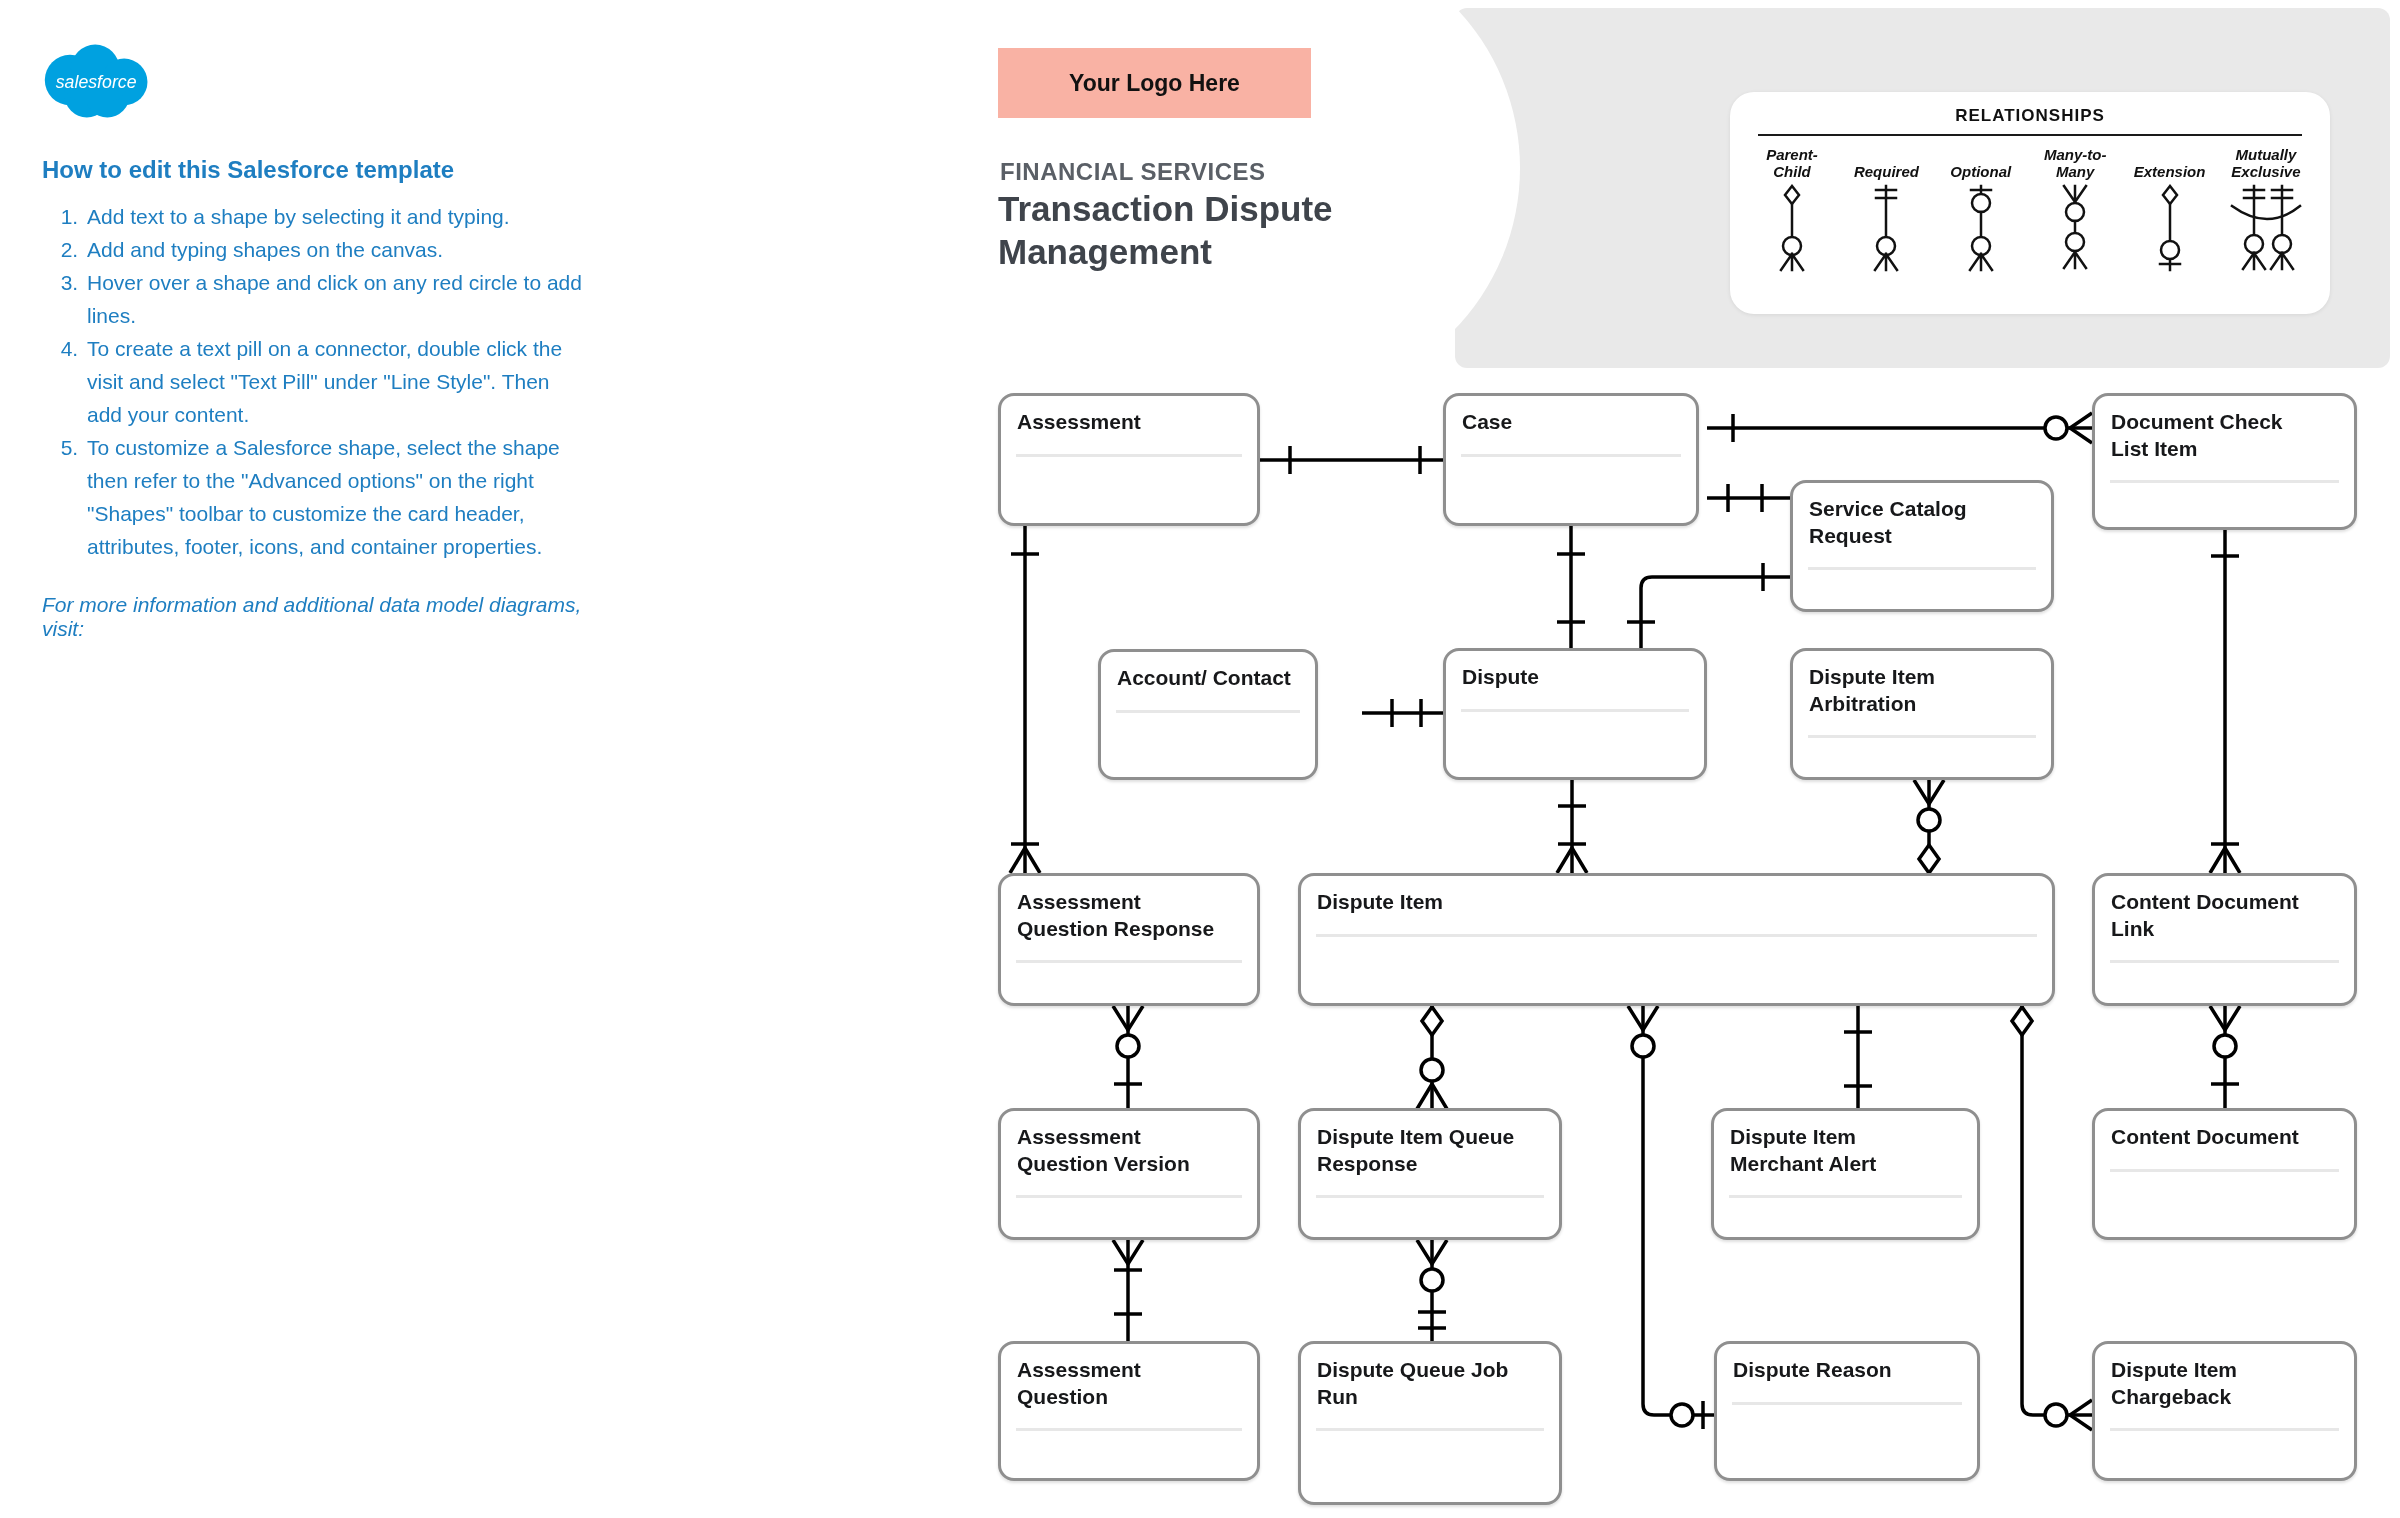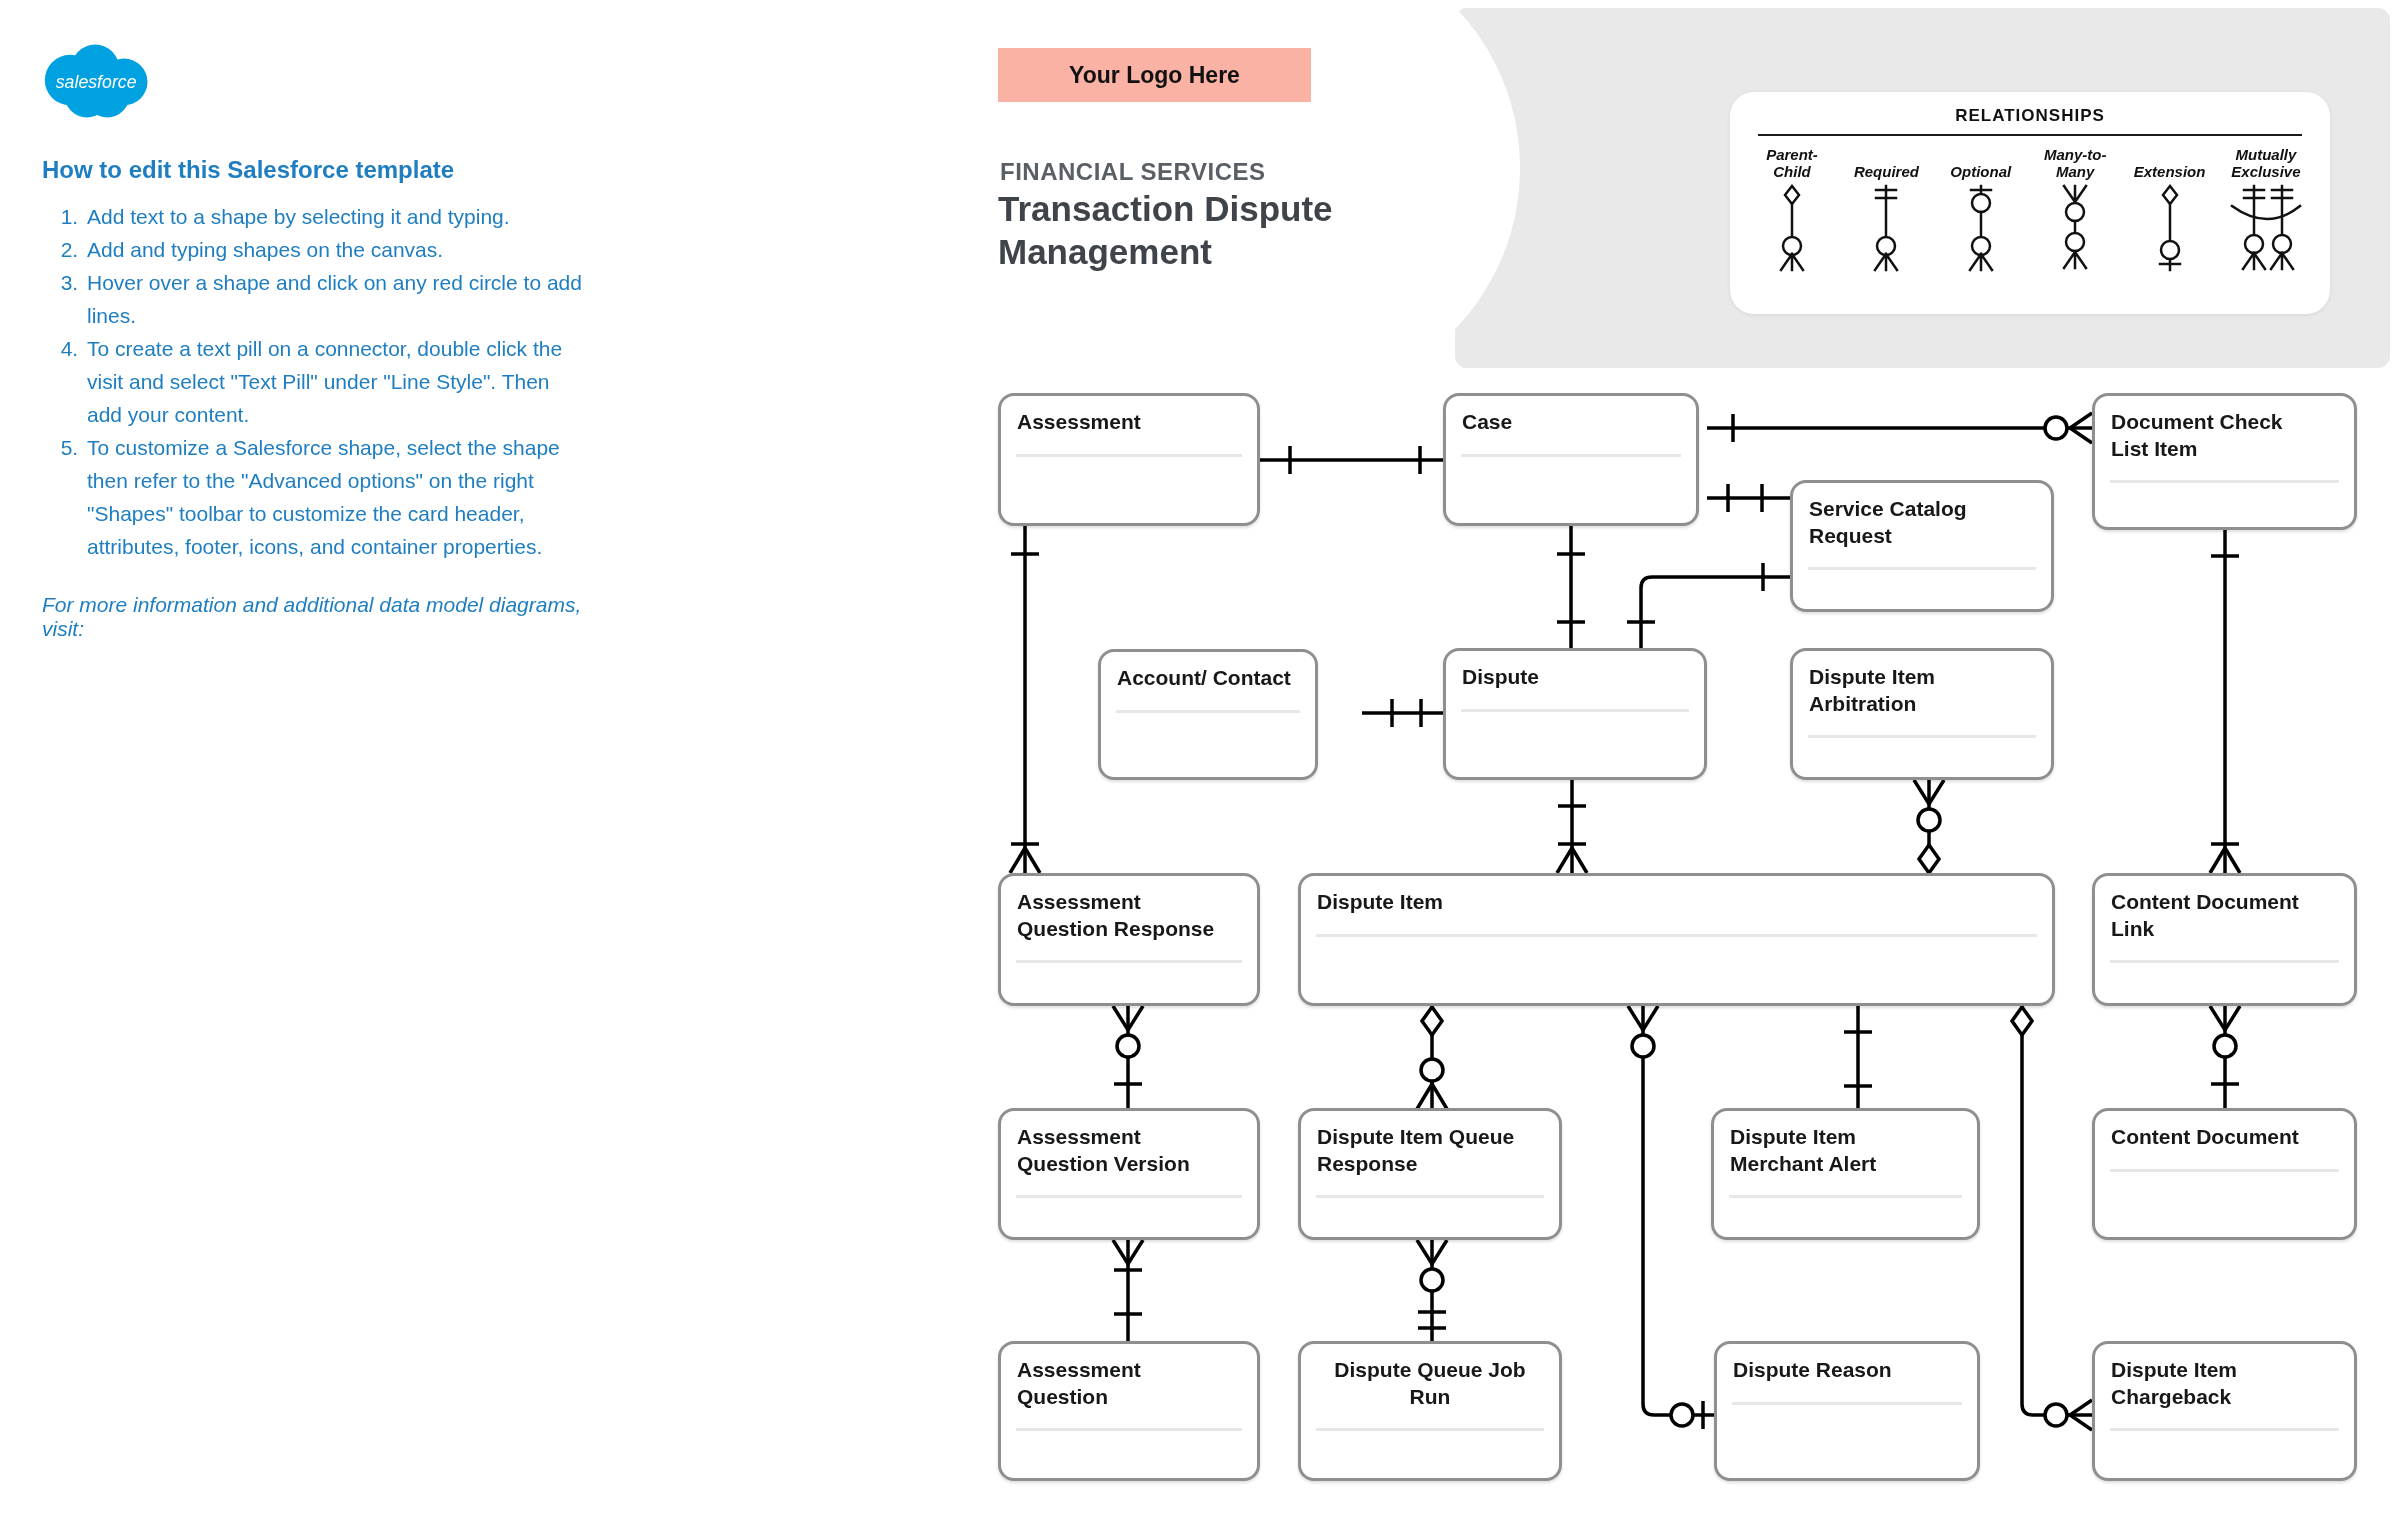--- a/index.html
+++ b/index.html
@@ -9,21 +9,21 @@
   
   .aside{position:absolute;left:42px;top:40px;width:540px;}
   .sf-logo{width:112px;height:82px;display:block;}
   .howto-heading{margin:34px 0 10px 0;font-size:24px;font-weight:bold;color:var(--text_blue);}
   .steps{margin:16px;padding:0 0 0 26px;width:505px;font-size:21px;line-height:33px;color:var(--text_blue);}
   .steps li{padding-left:3px;}
   .note{margin:30px 0 0 0;font-size:21px;font-style:italic;color:var(--text_blue);}
   .link{margin:6px 0 0 0;font-size:21px;font-weight:bold;color:var(--text_blue);cursor:pointer;}
 
   
-  .logo-box{position:absolute;left:998px;top:48px;width:313px;height:54px;background:var(--logo_box);
+  .logo-box{position:absolute;left:998px;top:48px;width:313px;height:70px;background:var(--logo_box);
             display:flex;align-items:center;justify-content:center;font-size:23px;font-weight:bold;color:#111;}
   .kicker{position:absolute;left:1000px;top:158px;font-size:24px;font-weight:bold;color:var(--kicker_gray);letter-spacing:.5px;}
   .big-title{position:absolute;left:998px;top:188px;width:470px;font-size:35px;font-weight:bold;
              color:var(--title_dark);line-height:1.22;}
 
   
   .backdrop{position:absolute;left:1455px;top:8px;width:935px;height:360px;background:var(--backdrop);border-radius:12px;}
   .bite{position:absolute;left:1056px;top:-64px;width:464px;height:464px;border-radius:50%;background:#fff;}
 
   
@@ -314,21 +314,21 @@
           <div class="etitle">Dispute Item
 Merchant Alert</div>
         </div>
         <div class="entity" style="left: 2092px; top: 1108px; width: 265px; height: 132px;">
           <div class="etitle">Content Document</div>
         </div>
         <div class="entity two" style="left: 998px; top: 1341px; width: 262px; height: 140px;">
           <div class="etitle">Assessment
 Question</div>
         </div>
-        <div class="entity two" style="left: 1298px; top: 1341px; width: 264px; height: 140px; text-align: center;">
+        <div class="entity two" style="left: 1298px; top: 1341px; width: 264px; height: 164px;">
           <div class="etitle">Dispute Queue Job
 Run</div>
         </div>
         <div class="entity" style="left: 1714px; top: 1341px; width: 266px; height: 140px;">
           <div class="etitle">Dispute Reason</div>
         </div>
         <div class="entity two" style="left: 2092px; top: 1341px; width: 265px; height: 140px;">
           <div class="etitle">Dispute Item
 Chargeback</div>
         </div>

